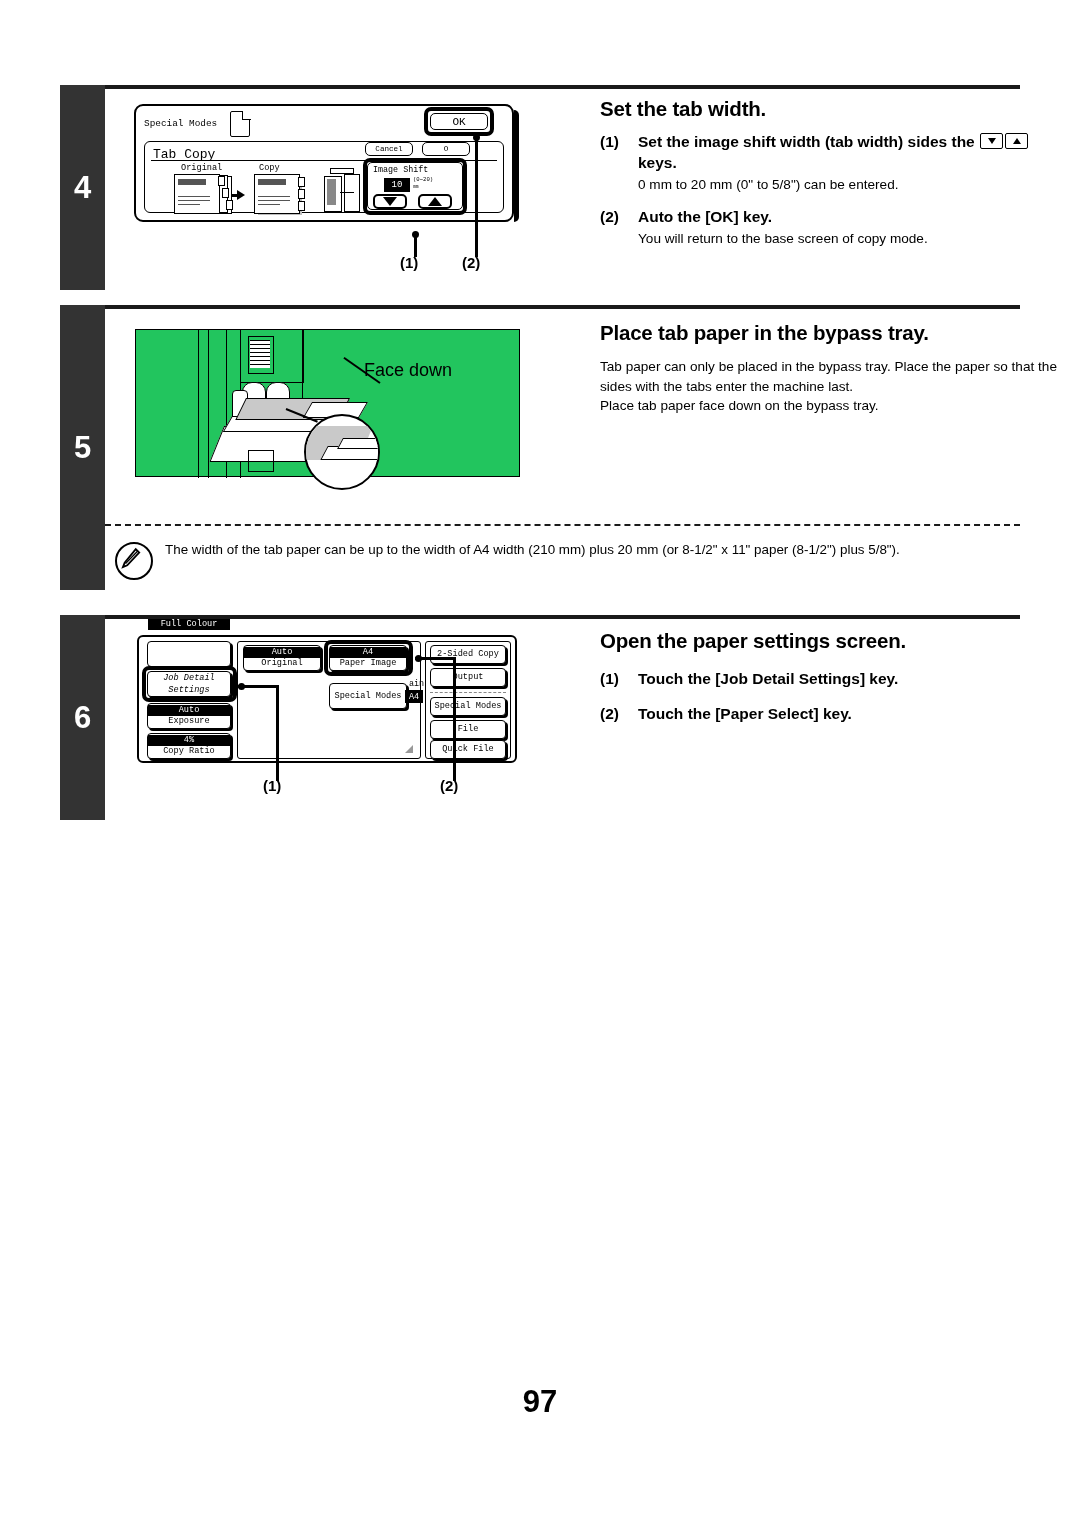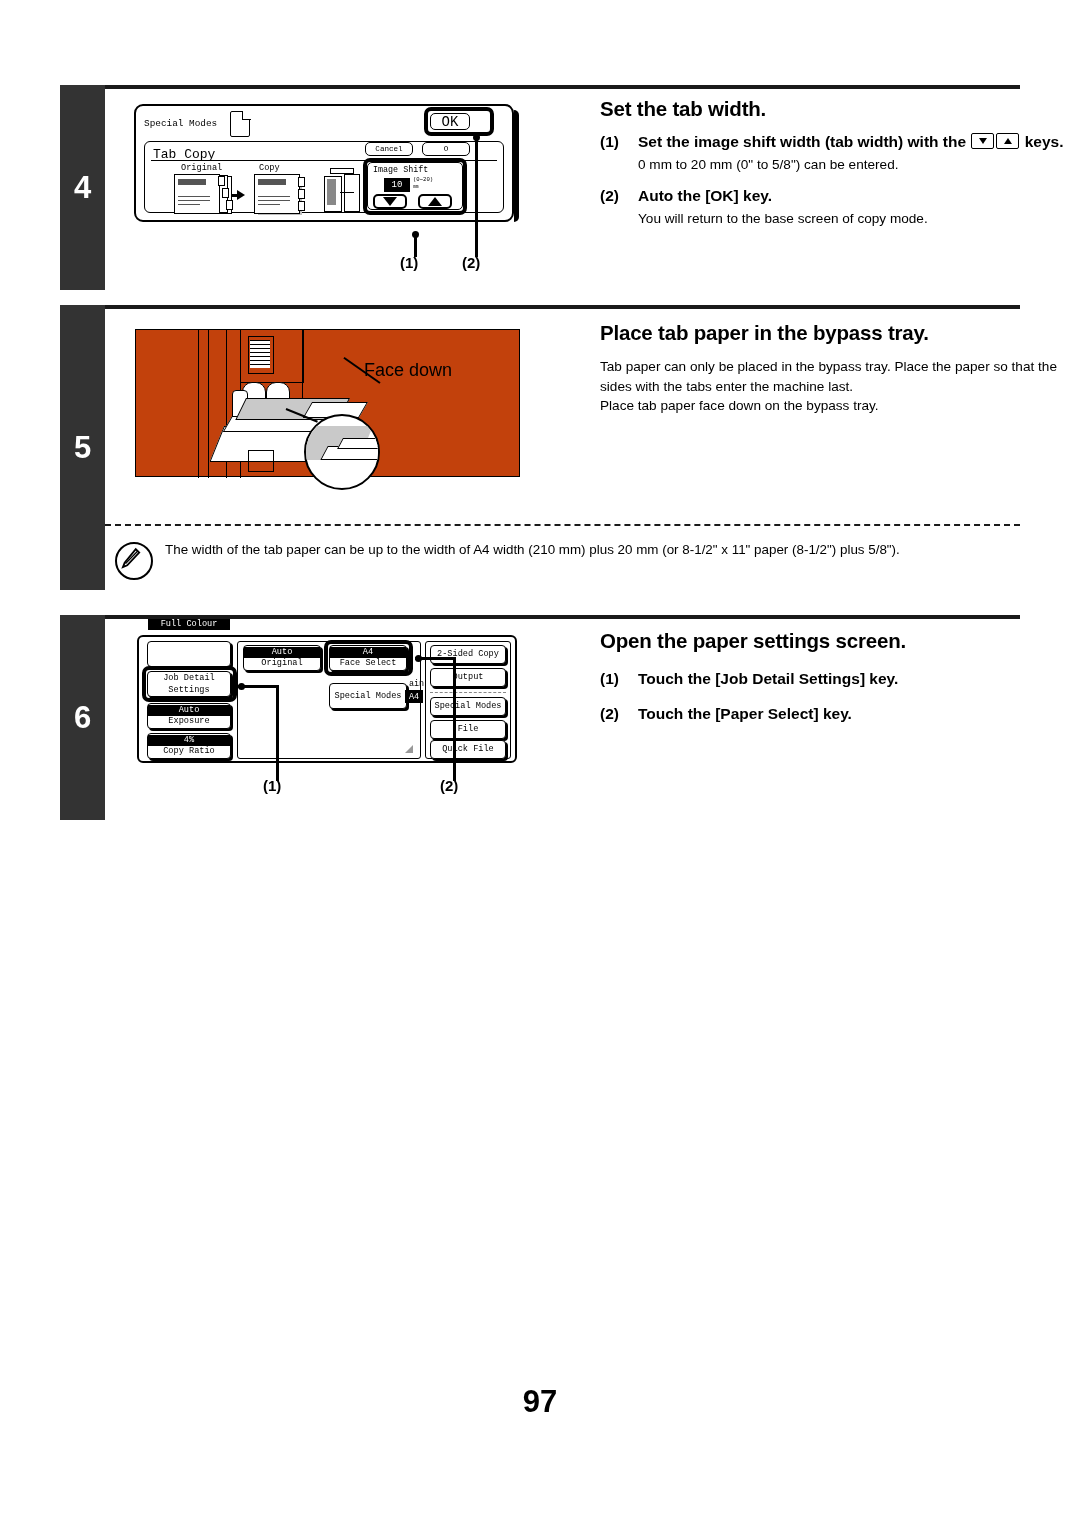--- a/index.html
+++ b/index.html
@@ -63,21 +63,21 @@
       background:#fff;font-family:"Liberation Mono", monospace;font-size:8.6px;
       display:flex;flex-direction:column;align-items:center;justify-content:center;
       box-shadow:2px 2px 0 #000;}
   .k6 .top{width:100%;background:#000;color:#fff;text-align:center;line-height:11px;}
   .k6 .bot{width:100%;text-align:center;line-height:11px;}
 
   .pagenum{position:absolute;left:0;top:1384px;width:1080px;text-align:center;
            font-size:31px;font-weight:bold;}
 
   
-  .illus{position:absolute;border:1.5px solid #000;background:#c2410c;box-sizing:border-box;}
+  .illus{position:absolute;border:1.5px solid #000;background:#22c55e;box-sizing:border-box;}
   .facedown{position:absolute;font-size:18px;}
 </style>
 </head>
 <body>
 
 <div class="page">
 
   <div class="step" style="top:85px;height:205px;">
     <div class="rule"></div>
     <div class="numbox" style="height:205px;">
@@ -89,21 +89,21 @@
       <div style="position:absolute;left:29px;top:15px;width:386px;height:122px;">
 
         <div class="lcd sm-outer" style="left:0;top:0;width:380px;height:118px;border-width:2.5px;"></div>
         <div style="position:absolute;left:380px;top:6px;width:5px;height:112px;background:#000;border-radius:0 5px 5px 0;"></div>
 
         <span class="mono" style="position:absolute;left:10px;top:14px;font-size:9.4px;">Special Modes</span>
 
         <div style="position:absolute;left:96px;top:7px;width:18px;height:24px;border:1.4px solid #000;border-radius:2px;background:#fff;"></div>
         <div style="position:absolute;left:108px;top:7px;width:8px;height:8px;background:#fff;border-left:1.4px solid #000;border-bottom:1.4px solid #000;"></div>
 
-        <div class="btn" style="left:296px;top:9px;width:40px;height:17px;font-size:14px;">
+        <div class="btn" style="left:296px;top:9px;width:58px;height:17px;font-size:11px;">
           <span>OK</span>
         </div>
         <div class="hl" style="left:290px;top:3px;width:70px;height:29px;border-radius:7px;"></div>
 
         <div class="lcd" style="left:10px;top:37px;width:360px;height:72px;border-width:1.6px;border-radius:6px;"></div>
         <span class="mono" style="position:absolute;left:19px;top:43px;font-size:13px;">Tab Copy</span>
         <div style="position:absolute;left:17px;top:56px;width:346px;height:1px;background:#000;"></div>
 
         <div class="btn" style="left:231px;top:38px;width:48px;height:14px;font-size:7.6px;">
           <span>Cancel</span>
@@ -178,21 +178,21 @@
       <div class="dot" style="left:368px;top:45px;"></div>
       <div class="vline" style="left:370px;top:49px;height:119px;"></div>
       <span class="clabel" style="left:357px;top:165px;">(2)</span>
 
       <div class="txtcol" style="top:8px;">
         <h2 class="head">Set the tab width.</h2>
 
         <div class="sub">
           <span class="nm">(1)</span>
           <span class="tx">
-            <span>Set the image shift width (tab width) with the</span>
+            <span>Set the image shift width (tab width) sides the</span>
             <span class="keyg dn"></span><span class="keyg up"></span>
             <span>keys.</span>
           </span>
         </div>
         <div class="note-s">0 mm to 20 mm (0" to 5/8") can be entered.</div>
 
         <div class="sub">
           <span class="nm">(2)</span>
           <span class="tx">Auto the [OK] key.</span>
         </div>
@@ -283,21 +283,21 @@
     <div class="body">
 
       <div style="position:absolute;left:32px;top:16px;width:400px;height:140px;">
         <div class="lcd" style="left:0;top:0;width:380px;height:128px;border-width:2px;border-radius:6px;"></div>
 
         <div class="k6" style="left:10px;top:6px;width:84px;height:26px;gap:48px;">
           <span class="top">Full Colour</span>
           <span class="bot">Colour Mode</span>
         </div>
         <div class="k6" style="left:10px;top:36px;width:84px;height:26px;">
-          <span class="bot" style="line-height:12px;">Job Detail Settings</span>
+          <span class="bot" style="line-height:12px;font-style:italic;">Job Detail Settings</span>
         </div>
         <div class="hl" style="left:5px;top:31px;width:95px;height:36px;border-radius:7px;"></div>
 
         <div class="k6" style="left:10px;top:68px;width:84px;height:26px;">
           <span class="top">Auto</span>
           <span class="bot">Exposure</span>
         </div>
         <div class="k6" style="left:10px;top:98px;width:84px;height:26px;">
           <span class="top">4%</span>
           <span class="bot">Copy Ratio</span>
@@ -305,21 +305,21 @@
 
         <div class="lcd" style="left:100px;top:6px;width:184px;height:118px;border-width:1.2px;border-radius:3px;"></div>
 
         <div class="k6" style="left:106px;top:10px;width:78px;height:26px;">
           <span class="top">Auto</span>
           <span class="bot">Original</span>
         </div>
 
         <div class="k6" style="left:192px;top:10px;width:78px;height:26px;">
           <span class="top">A4</span>
-          <span class="bot">Face Select</span>
+          <span class="bot">Paper Image</span>
         </div>
         <div class="hl" style="left:187px;top:5px;width:89px;height:36px;border-radius:7px;"></div>
 
         <div class="k6" style="left:192px;top:48px;width:78px;height:26px;">
           <span class="bot">Special Modes</span>
         </div>
 
         <span class="mono" style="position:absolute;left:272px;top:44px;font-size:8.4px;">ain</span>
         <div class="inv mono" style="position:absolute;left:268px;top:55px;width:18px;height:13px;font-size:8.4px;
                     display:flex;align-items:center;justify-content:center;">

